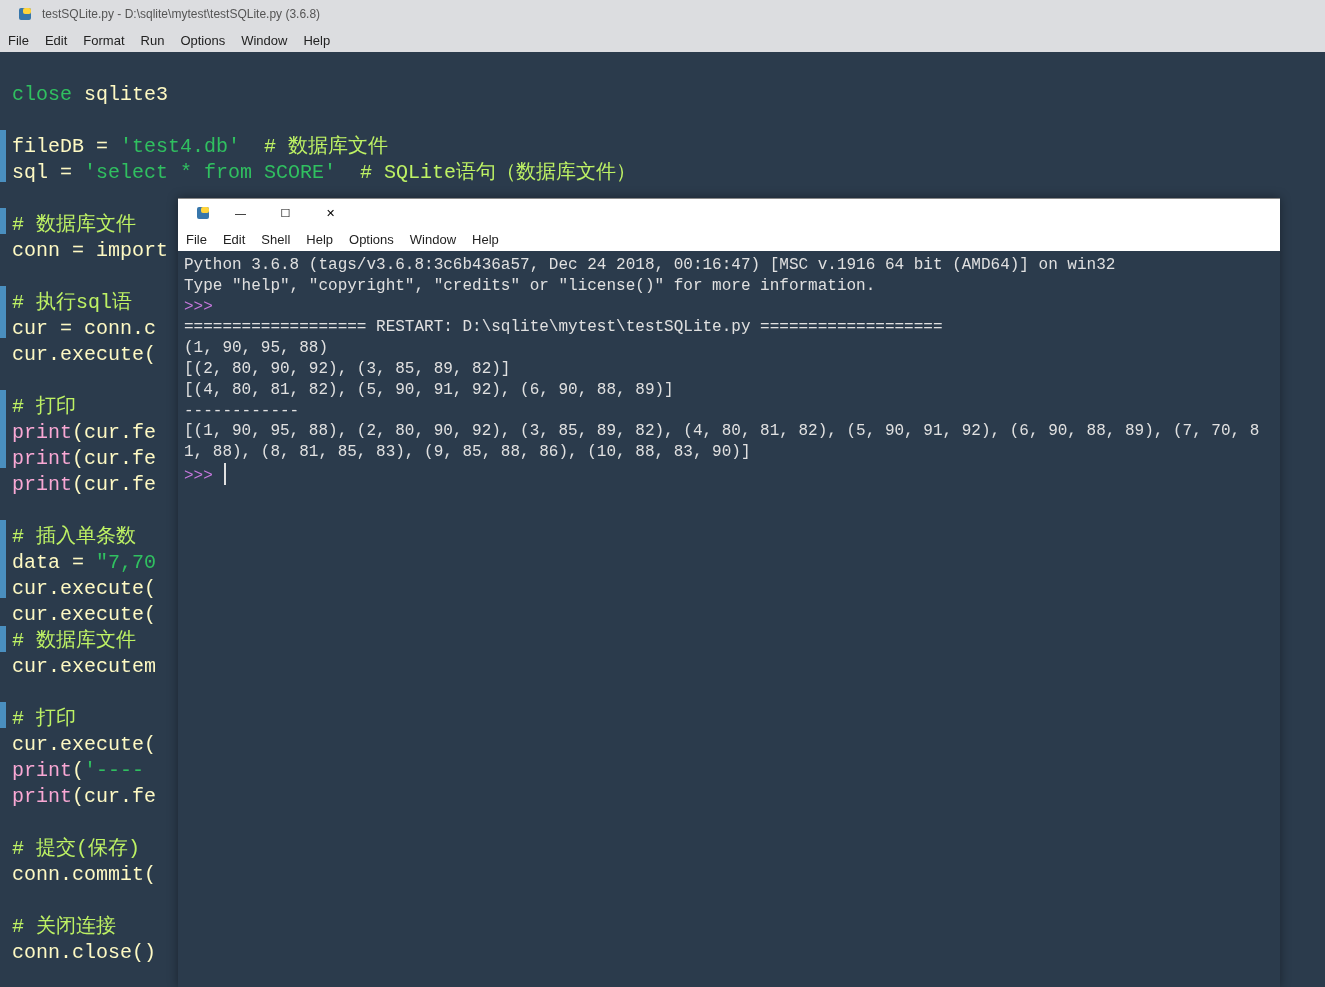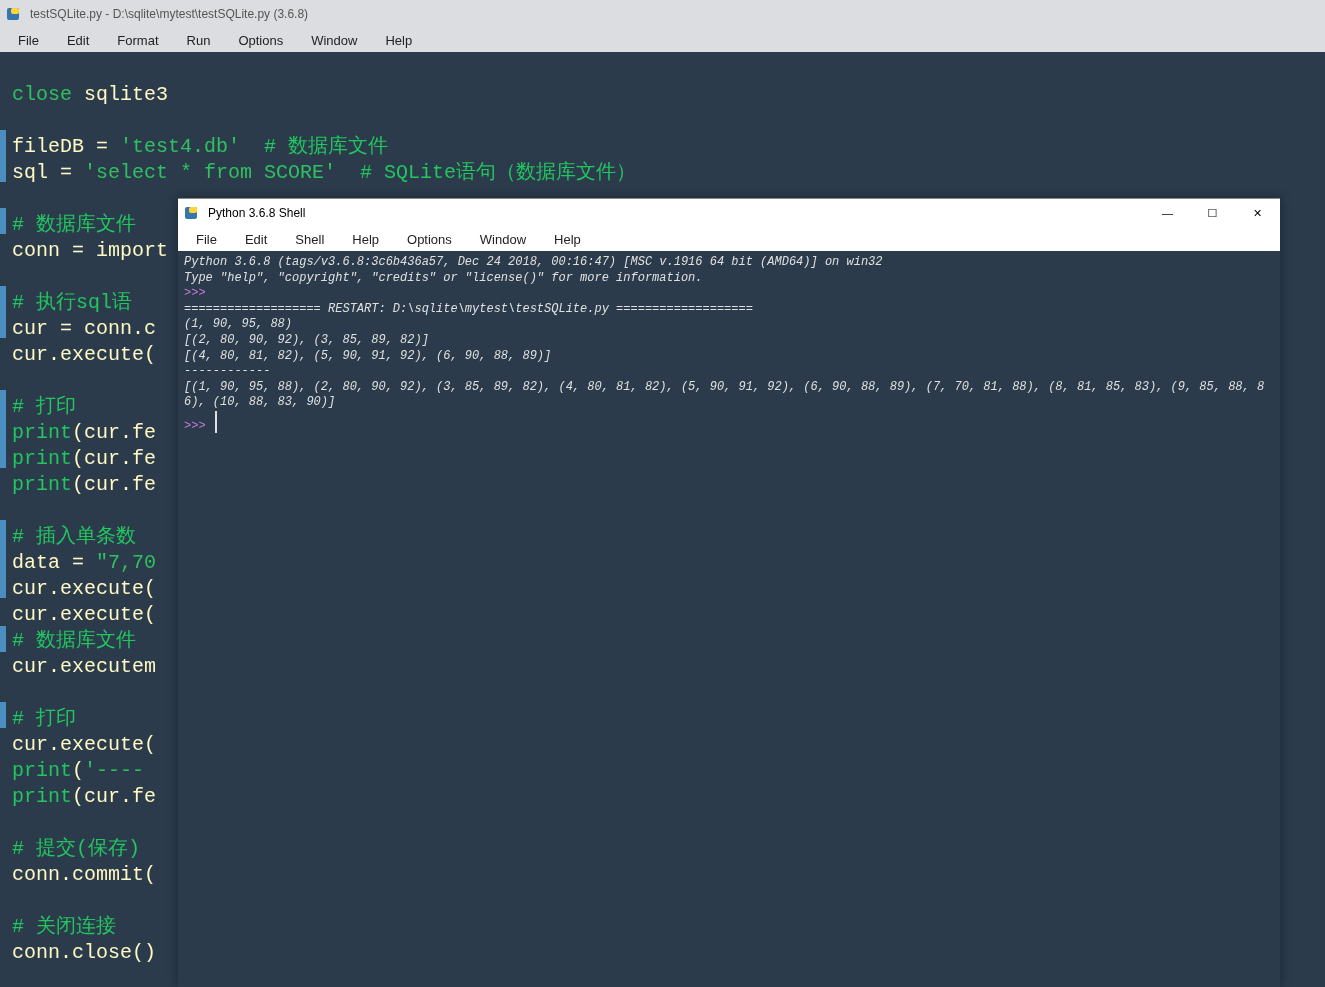--- a/index.html
+++ b/index.html
@@ -9,21 +9,21 @@
       width: 1325px;
       height: 987px;
       position: relative;
       overflow: hidden;
     }
     .titlebar {
       background: #dcdde0;
       height: 28px;
       display: flex;
       align-items: center;
-      padding: 0;
+      padding: 12px;
       font-family: "Segoe UI", Arial, sans-serif;
       font-size: 12px;
       color: #555;
     }
     .titlebar-dark { background: #dcdde0; color: #555; }
     .titlebar-light { background: #ffffff; color: #000; }
     .titlebar .icon {
       width: 26px;
       height: 26px;
       display: inline-flex;
@@ -42,65 +42,64 @@
       font-family: "Segoe UI Symbol", "Segoe UI", sans-serif;
       font-size: 11px;
       color: #000;
       cursor: pointer;
     }
     .menubar {
       background: #dcdde0;
       height: 24px;
       display: flex;
       align-items: center;
-      padding: 0 18px;
+      padding: 0 8px;
       font-family: "Segoe UI", Arial, sans-serif;
       font-size: 13px;
       color: #222;
-      gap: 28px;
+      gap: 16px;
     }
     .menubar-light { background: #ffffff; }
     .menu-item { cursor: pointer; }
     .editor-area {
       padding: 4px 12px 12px 12px;
       font-size: 20px;
       line-height: 1.3;
       white-space: pre;
       color: #cfd8dc;
       overflow: hidden;
     }
     .kw { color: #30c060; }
-    .fn { color: #22c55e; }
+    .fn { color: #f9a8d4; }
     .str { color: #30c060; }
-    .cmt { color: #22c55e; }
+    .cmt { color: #bef264; }
     .wht { color: #fef9c3; }
     .gutter-bar {
       position: absolute;
       left: 0;
       width: 6px;
       background: #4a8fbf;
     }
     .shell-window {
       position: absolute;
       left: 178px;
       top: 198px;
       width: 1102px;
       height: 789px;
       background: #2b3b4c;
       box-shadow: 0 0 10px rgba(0,0,0,0.4);
       border-top: 1px solid #888;
     }
     .shell-content {
       padding: 4px 6px;
-      font-size: 12px;
+      font-size: 16px;
       line-height: 1.3;
       white-space: pre-wrap;
       word-break: break-all;
       color: #e0e0e0;
-      font-style: italic;
     }
     .shell-content .prompt { color: #c678dd; }
     .caret {
       display: inline-block;
       width: 2px;
       height: 22px;
       background: #e0e0e0;
       vertical-align: text-bottom;
       margin-left: 2px;
     }
@@ -178,21 +177,20 @@
 </div>
 
 <div class="shell-window">
   <div class="titlebar titlebar-light">
     <span class="icon">
       <svg class="py-icon" viewBox="0 0 16 16">
         <rect x="2" y="2" width="12" height="12" rx="2" fill="#3776ab"></rect>
         <rect x="6" y="2" width="8" height="6" rx="2" fill="#ffd43b"></rect>
       </svg>
     </span>
-    <span class="title">Python 3.6.8 Shell</span>
     <div class="win-controls">
       <span class="win-btn">—</span>
       <span class="win-btn">☐</span>
       <span class="win-btn">✕</span>
     </div>
   </div>
   <div class="menubar menubar-light">
     <span class="menu-item">File</span>
     <span class="menu-item">Edit</span>
     <span class="menu-item">Shell</span>

